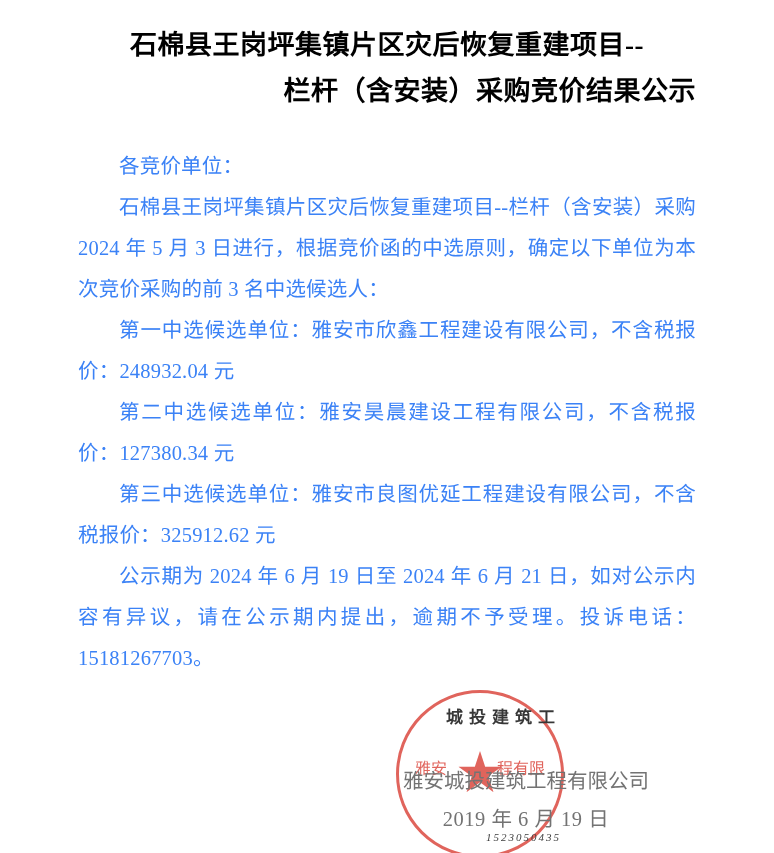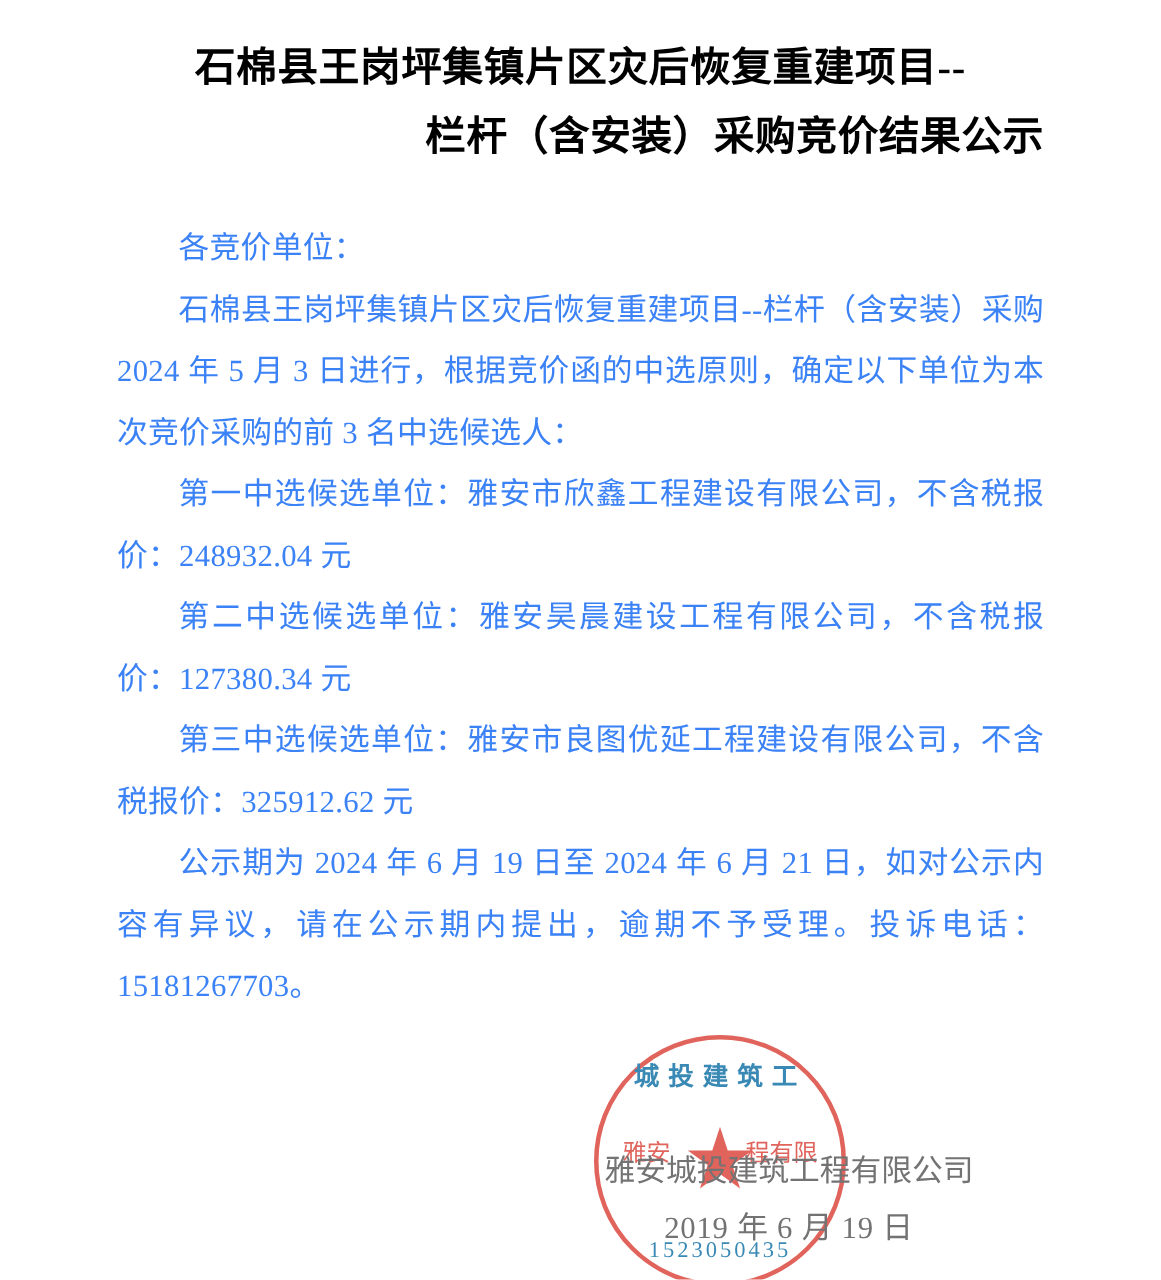--- a/index.html
+++ b/index.html
@@ -80,34 +80,35 @@
     color: #d8392f;
     font-size: 46px;
     line-height: 46px;
     text-align: center;
   }
   .seal .seal-top-text,
   .seal .seal-bottom-text {
     position: absolute;
     left: 0;
     width: 100%;
-    text-align: center;
-    color: #0369a1;
+    text-align: right;
+    color: #000000;
     font-family: "Liberation Serif", "DejaVu Serif", serif;
   }
   .seal .seal-top-text {
     top: 10px;
     font-size: 17px;
     letter-spacing: 6px;
     font-weight: bold;
   }
   .seal .seal-bottom-text {
     bottom: 12px;
-    font-size: 15px;
+    font-size: 11px;
     letter-spacing: 2px;
+    font-style: italic;
   }
   .seal .seal-arc-left,
   .seal .seal-arc-right {
     position: absolute;
     color: #d8392f;
     font-size: 16px;
     font-weight: normal;
   }
   .seal .seal-arc-left { left: 16px; top: 62px; }
   .seal .seal-arc-right { right: 16px; top: 62px; }

